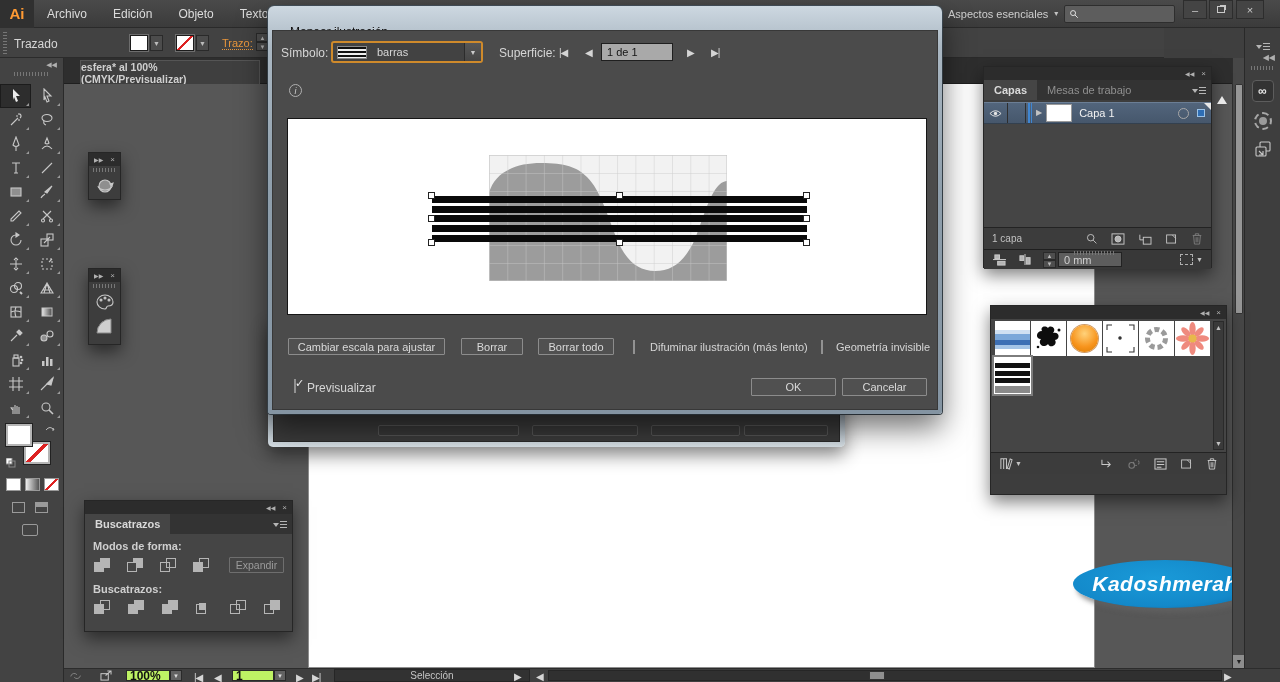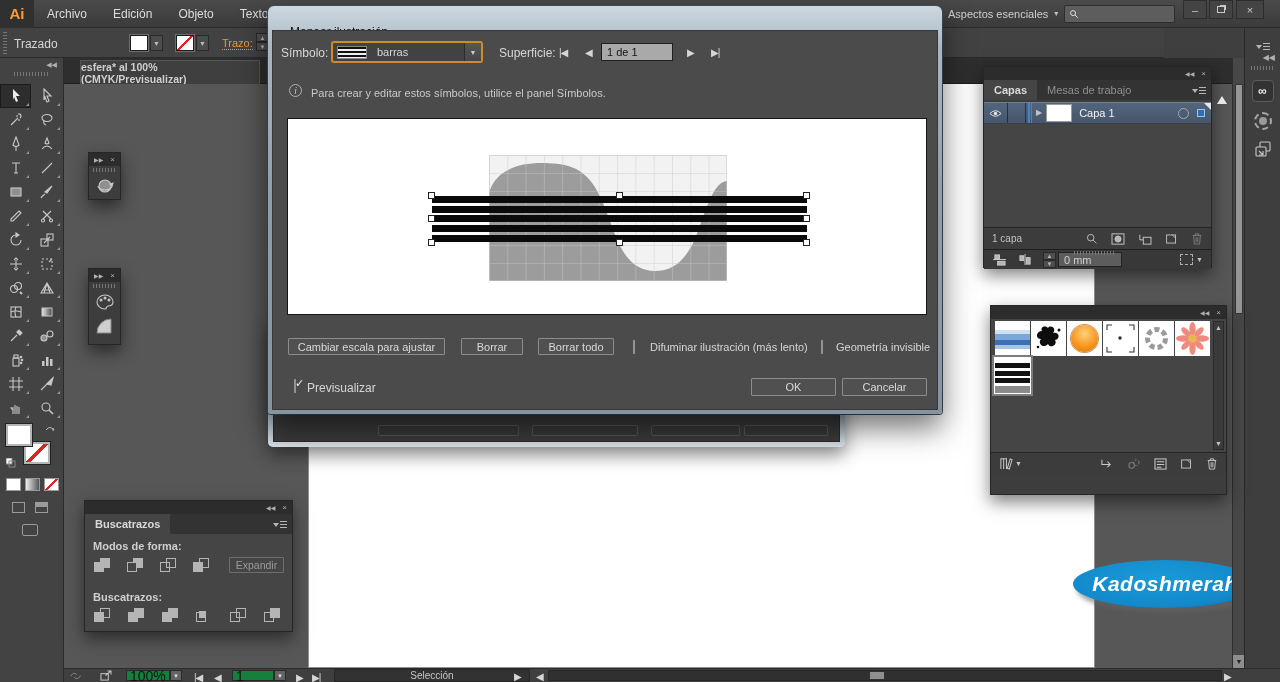--- a/index.html
+++ b/index.html
@@ -77,21 +77,21 @@
   .gbtn{position:absolute;bottom:5px;height:11px;background:#383838;border:1px solid #565656;border-radius:2px;}
   .navic{font-size:10px;color:#d5d5d5;letter-spacing:-1px;}
   .handle{position:absolute;width:7px;height:7px;background:#fff;border:1px solid #222;}
   .bar{position:absolute;left:0;width:375px;height:7px;background:#0a0a0a;}
   
   #vscroll{left:1232px;top:58px;width:12px;height:610px;background:#474747;border-left:1px solid #2f2f2f;}
   #dock{left:1244px;top:28px;width:36px;height:640px;background:#3e3e3e;border-left:1px solid #292929;}
   .dock-ic{margin:10px auto 0;display:flex;align-items:center;justify-content:center;}
   
   #statusbar{left:64px;top:668px;width:1216px;height:14px;background:#3f3f3f;border-top:1px solid #2c2c2c;font-size:10px;}
-  .sb-fld{position:absolute;top:1px;height:11px;background:#15803d;border:1px solid #2a2a2a;color:#111;font-size:14px;display:flex;align-items:center;padding:0 3px;}
+  .sb-fld{position:absolute;top:1px;height:11px;background:#bef264;border:1px solid #2a2a2a;color:#111;font-size:12px;display:flex;align-items:center;padding:0 3px;font-weight:bold;}
   .sb-caret{position:absolute;top:1px;width:12px;height:11px;background:#626262;border:1px solid #2a2a2a;color:#ddd;font-size:6px;display:flex;align-items:center;justify-content:center;}
   .tile{width:35px;height:35px;background:#fff;position:relative;overflow:hidden;}
 </style>
 </head>
 <body>
 
 <div id="app">
 
   <div id="menubar" class="abs">
     <div id="ai-logo">
@@ -460,21 +460,21 @@
             <i class="b"></i>
           </span>
         <span class="pf">
             <i class="a f"></i>
             <i class="b"></i>
           </span>
         <div class="dbtn" style="width:58px;height:16px;background:transparent;border-color:#6e6e6e;color:#9b9b9b;font-size:10.5px;margin-left:4px;">
             <span>Expandir</span>
           </div>
       </div>
-      <div style="font-weight:bold;color:#cfcfcf;margin-top:18px;">Buscatrazos:</div>
+      <div style="font-weight:bold;color:#cfcfcf;margin-top:10px;">Buscatrazos:</div>
       <div class="flex" style="margin-top:5px;gap:14px;">
         <span class="pf">
             <i class="a f"></i>
             <i class="b"></i>
           </span>
         <span class="pf">
             <i class="b f"></i>
             <i class="a f"></i>
           </span>
         <span class="pf">
@@ -736,21 +736,20 @@
       <span class="abs" style="left:226px;top:15px;font-size:12px;">Superficie:</span>
       <span class="abs navic" style="left:286px;top:16px;">|◀</span>
       <span class="abs navic" style="left:312px;top:16px;">◀</span>
       <div class="abs fld" style="left:328px;top:12px;width:72px;height:18px;">
           <span>1 de 1</span>
         </div>
       <span class="abs navic" style="left:414px;top:16px;">▶</span>
       <span class="abs navic" style="left:438px;top:16px;">▶|</span>
 
       <span class="abs" style="left:16px;top:53px;width:13px;height:13px;border:1px solid #b0b0b0;border-radius:50%;text-align:center;font-size:9px;font-style:italic;color:#cfcfcf;line-height:13px;"><span>i</span></span>
-      <span class="abs" style="left:38px;top:56px;color:#c9c9c9;">Para crear y editar estos símbolos, utilice el panel Símbolos.</span>
 
       
       <div class="abs" style="left:14px;top:87px;width:640px;height:197px;background:#fff;border:1px solid #161616;">
         <svg class="abs" style="left:201px;top:36px;" width="238" height="126" viewBox="0 0 238 126">
           <defs>
               <pattern id="gp" width="18.3" height="18" patternUnits="userSpaceOnUse">
                 <path d="M18.3,0H0V18" fill="none" stroke="#c9c9c9" stroke-width="1"></path>
               </pattern>
             </defs>
           <rect width="238" height="126" fill="#f2f2f2"></rect>

